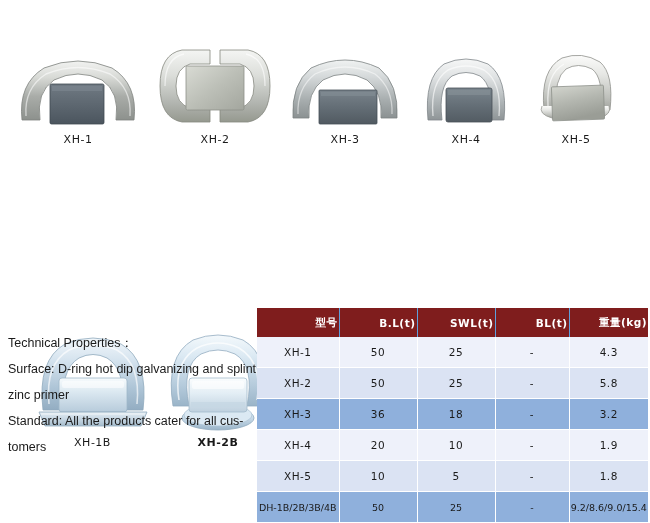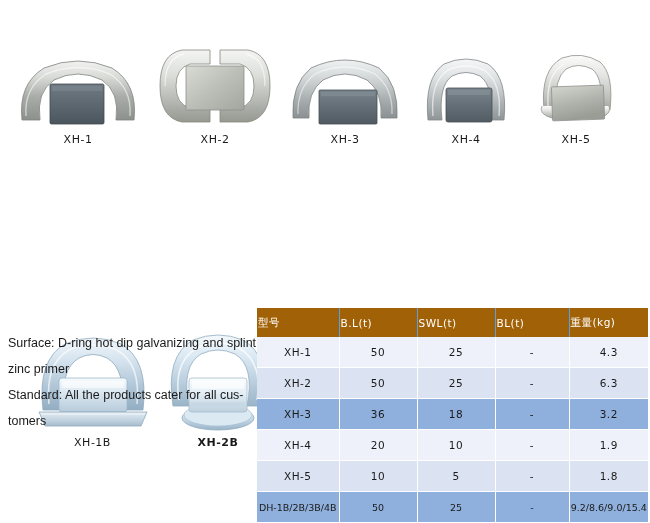--- a/index.html
+++ b/index.html
@@ -64,29 +64,29 @@
     left: 257px;
     top: 308px;
     width: 391px;
   }
   table.spec {
     border-collapse: collapse;
     width: 391px;
     table-layout: fixed;
   }
   table.spec th {
-    background: #a16207;
+    background: #7f1d1d;
     color: #ffffff;
     font-family: "DejaVu Sans", sans-serif;
     font-size: 10.5px;
-    font-weight: normal;
+    font-weight: bold;
     letter-spacing: 0.5px;
     height: 27px;
     border-right: 1px solid #5fa0dc;
-    text-align: left;
+    text-align: right;
     vertical-align: middle;
   }
   table.spec th:last-child { border-right: none; }
   table.spec td {
     font-family: "DejaVu Sans", sans-serif;
     font-size: 10.5px;
     letter-spacing: 0.5px;
     color: #1a1a1a;
     height: 28px;
     text-align: center;
@@ -373,20 +373,21 @@
     </div>
 
     <svg class="annot-line" viewBox="0 0 30 20">
       <line x1="0" y1="0" x2="28" y2="18" stroke="#1a1a1a" stroke-width="0.9"></line>
     </svg>
     <div class="annot">厚度12mm</div>
   </div>
 </div>
 
 <div class="tech-block">
+  <div class="tech-line">Technical Properties：</div>
   <div class="tech-line">Surface: D-ring hot dip galvanizing and splint</div>
   <div class="tech-line">zinc primer</div>
   <div class="tech-line">Standard: All the products cater for all cus-</div>
   <div class="tech-line">tomers</div>
 </div>
 
 <div class="spec-table-wrap">
   <table class="spec">
     <colgroup>
       <col style="width:82px">
@@ -410,21 +411,21 @@
         <td>50</td>
         <td>25</td>
         <td>-</td>
         <td>4.3</td>
       </tr>
       <tr class="band-b">
         <td>XH-2</td>
         <td>50</td>
         <td>25</td>
         <td>-</td>
-        <td>6.3</td>
+        <td>5.8</td>
       </tr>
       <tr class="band-c">
         <td>XH-3</td>
         <td>36</td>
         <td>18</td>
         <td>-</td>
         <td>3.2</td>
       </tr>
       <tr class="band-a">
         <td>XH-4</td>

